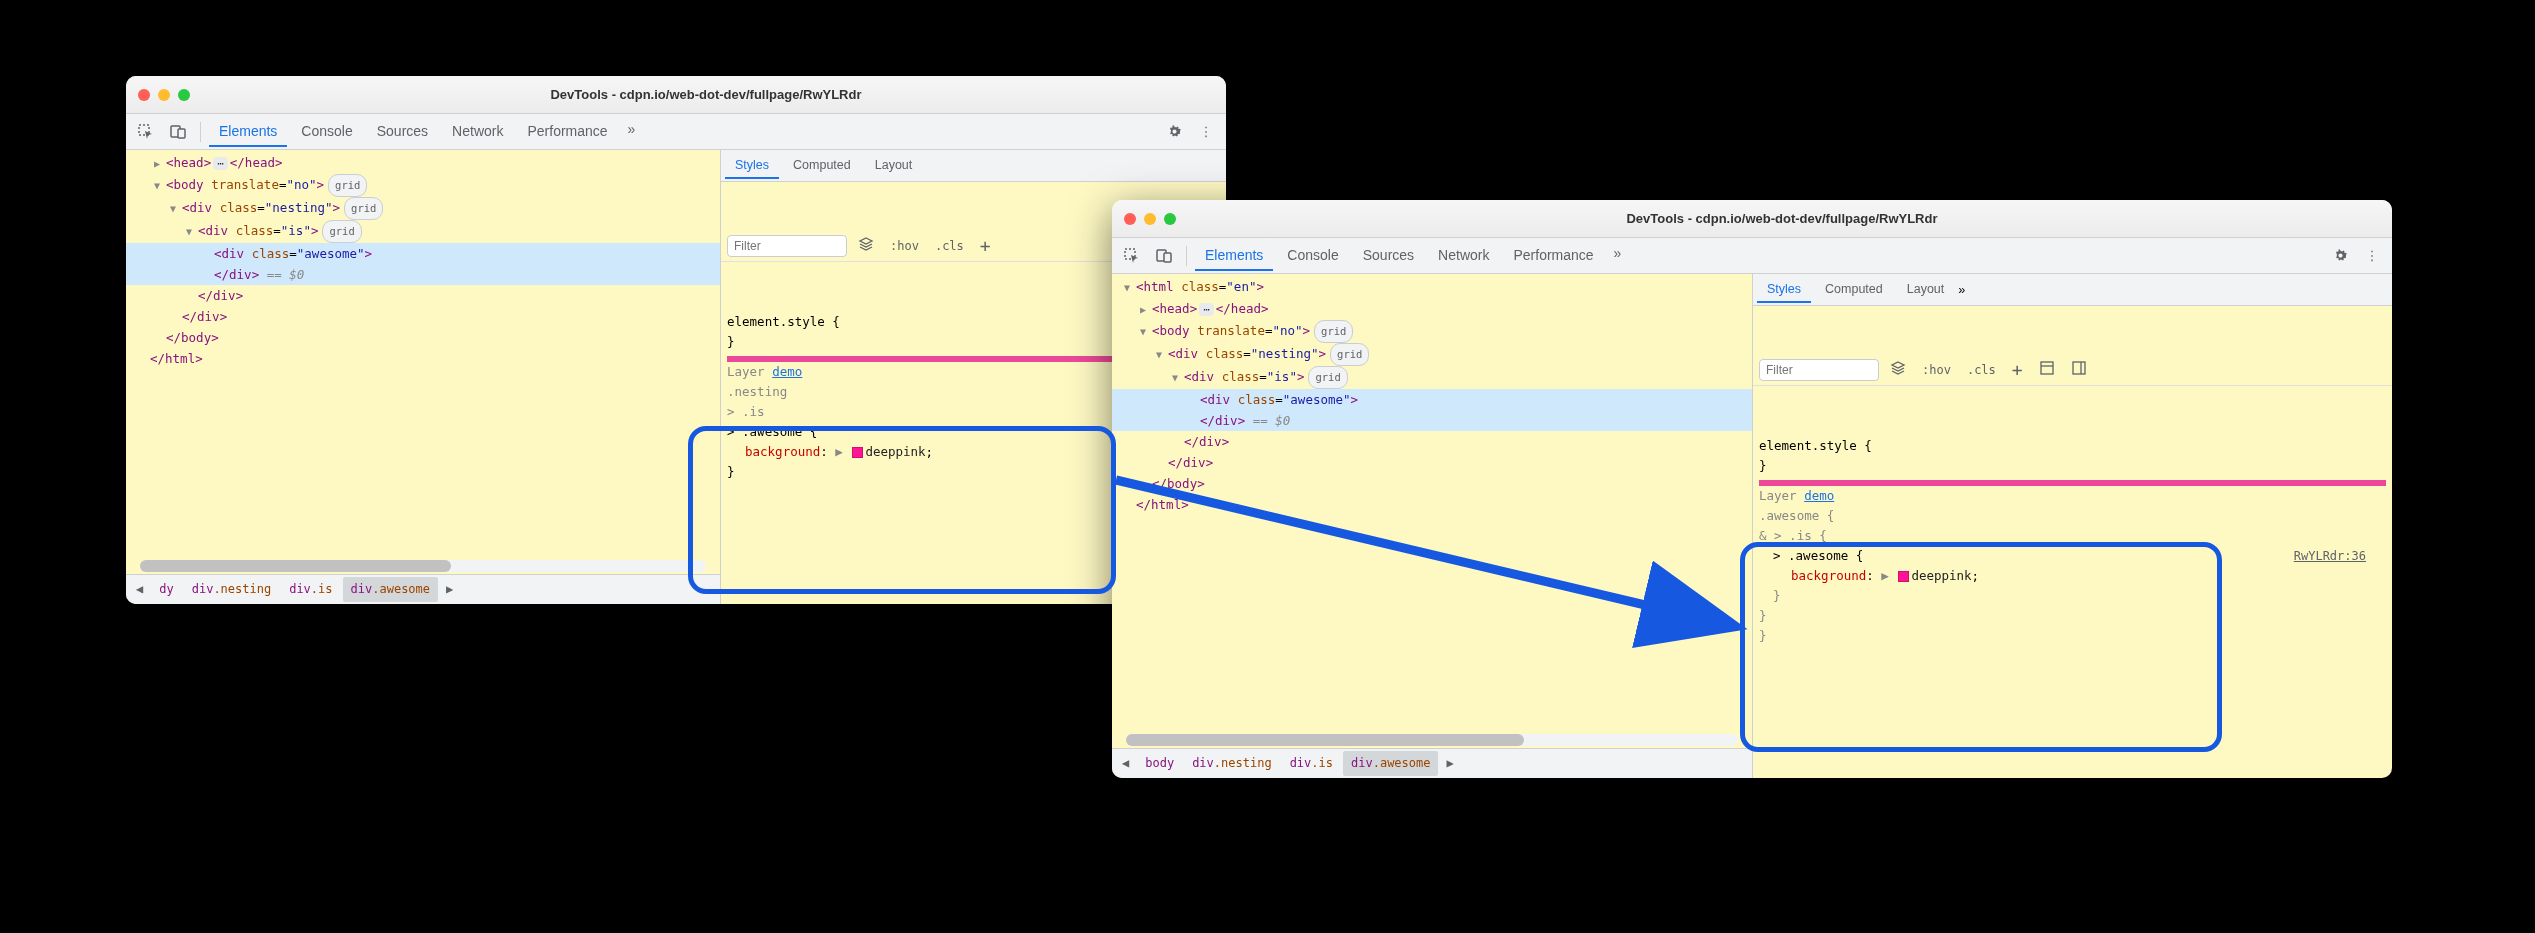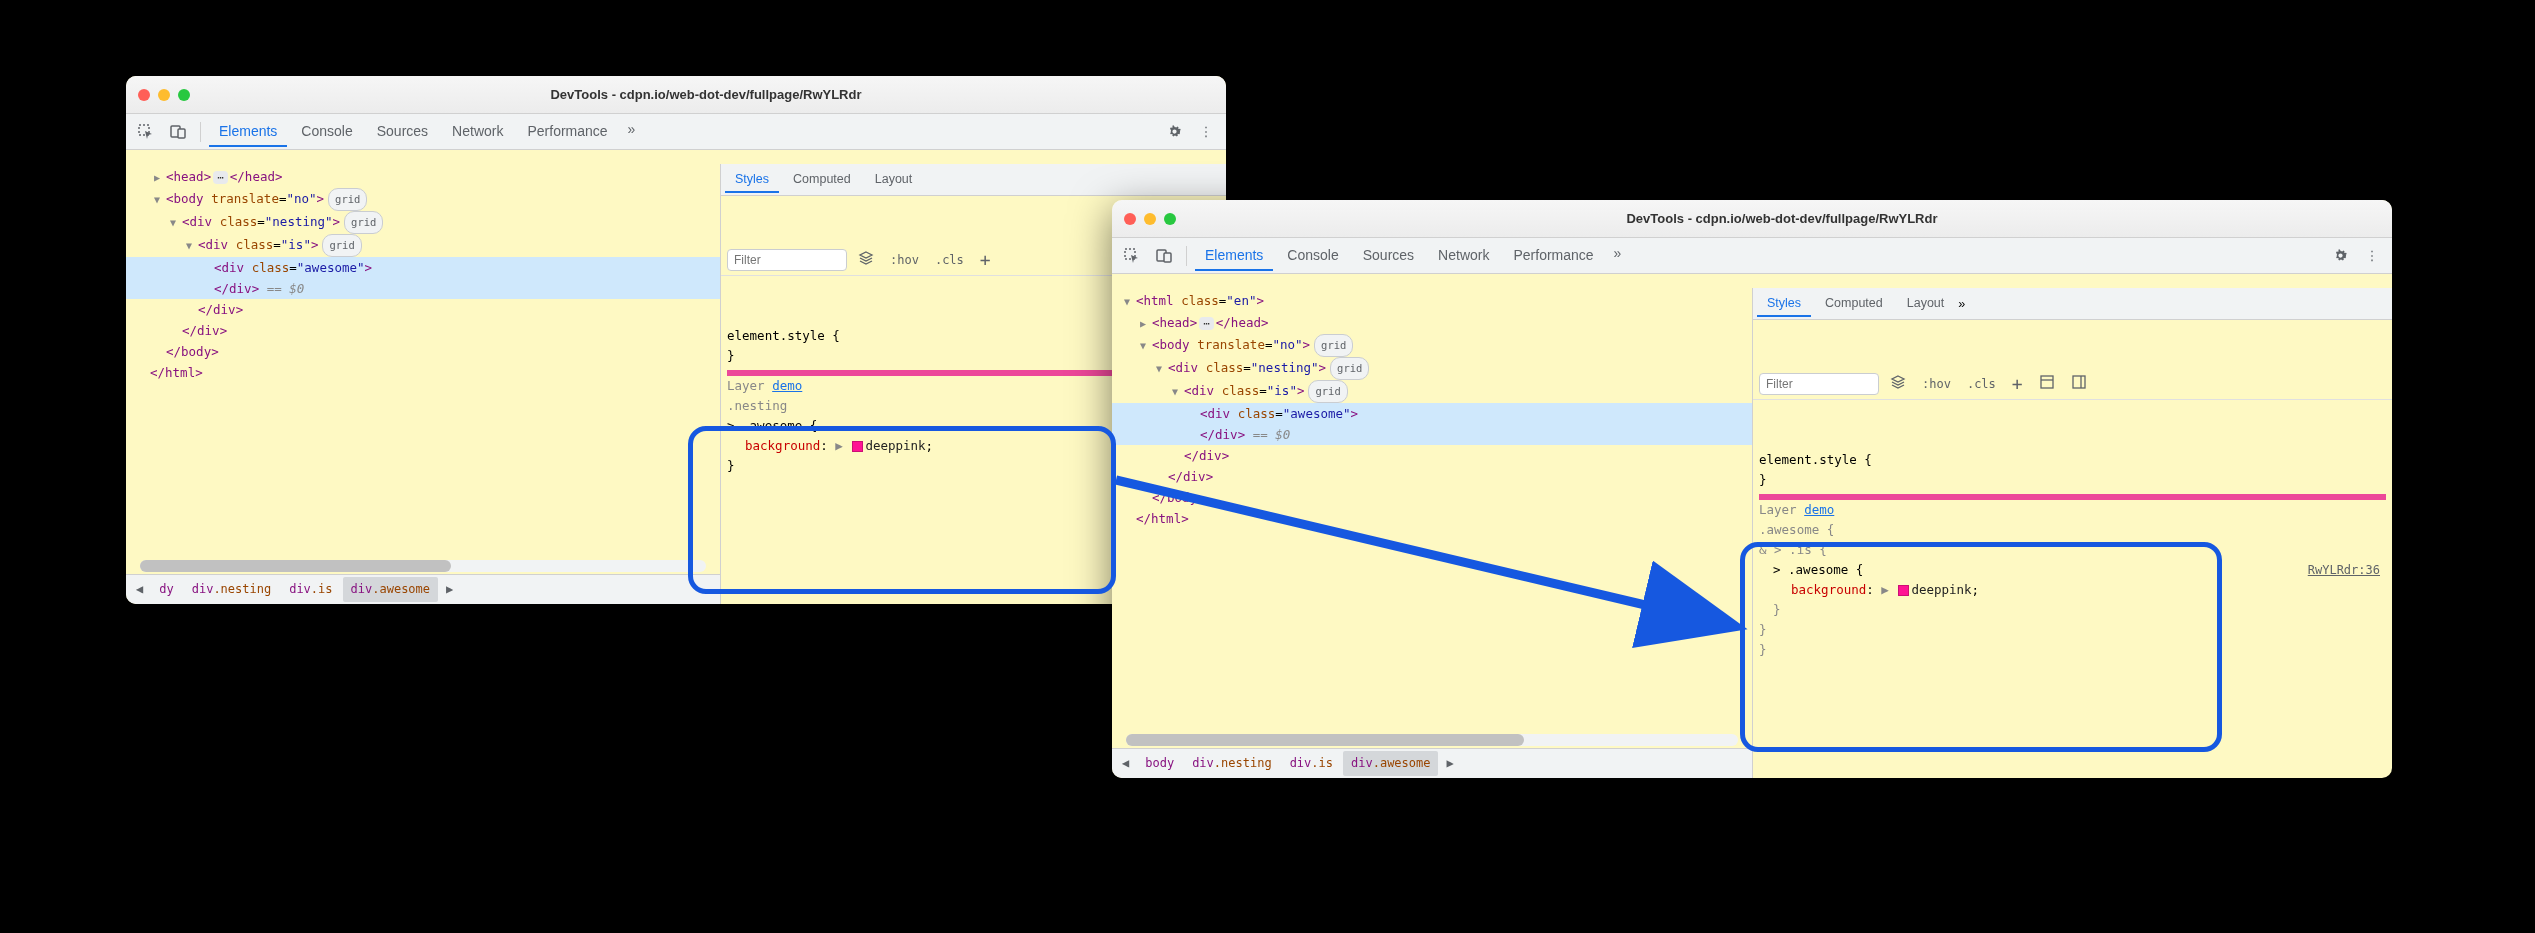--- a/index.html
+++ b/index.html
@@ -71,21 +71,20 @@
     font-size:14px;
   }
   .toolbar .tab.active { color:#1a73e8; border-bottom-color:#1a73e8; }
   .toolbar .spacer { flex:1; }
   .toolbar .chev { font-size:14px; color:#5f6368; padding:4px 6px; cursor:pointer; }
 
   .body-area {
     display:flex;
     flex:1;
     min-height:0;
-    margin-top:14px;
   }
   .dom-panel {
     flex: 1 1 50%;
     font-family: Menlo, Consolas, monospace;
     font-size: 12.5px;
     line-height: 21px;
     overflow: hidden;
     display:flex;
     flex-direction:column;
   }
@@ -177,21 +176,21 @@
 
   .styles-body { padding:2px 6px; line-height:20px; position:relative; }
   .css-prop { color:#c80000; }
   .css-val { color:#222; }
   .swatch {
     display:inline-block; width:11px; height:11px; background:deeppink;
     border:1px solid rgba(0,0,0,0.2); vertical-align:middle; margin:0 2px;
   }
   .gray { color:#888; }
   .link-src {
-    position:absolute; right:6px; color:#5f6368; text-decoration:underline;
+    position:absolute; right:20px; color:#5f6368; text-decoration:underline;
     font-family: Menlo, Consolas, monospace; font-size:12px;
   }
   .layer-line { color:#888; border-top:6px solid #ec4899; padding-top:0; margin-top:4px;}
   .layer-link { color:#1a73e8; text-decoration:underline; }
 
   .highlight-box {
     border: 5px solid #1658e0;
     border-radius: 18px;
     position:absolute;
     pointer-events:none;
@@ -286,20 +285,21 @@
             </svg></div>
         <div class="tbtn">:hov</div>
         <div class="tbtn">.cls</div>
         <div class="tbtn plus">+</div>
       </div>
       <div class="styles-body">
         <div><span>element.style {</span></div>
         <div>}</div>
         <div class="layer-line"><span>Layer</span> <span class="layer-link">demo</span></div>
         <div class="gray">.nesting</div>
+        <div class="gray">&gt; .is</div>
         <div>&gt; .awesome {</div>
         <div style="padding-left:18px;"><span class="css-prop">background</span>: <span class="gray">▶</span> <span class="swatch"></span><span class="css-val">deeppink</span>;</div>
         <div>}</div>
       </div>
     </div>
   </div>
 </div>
 
 <div class="window" style="left:1112px; top:200px; width:1280px; height:578px;">
   <div class="titlebar">

